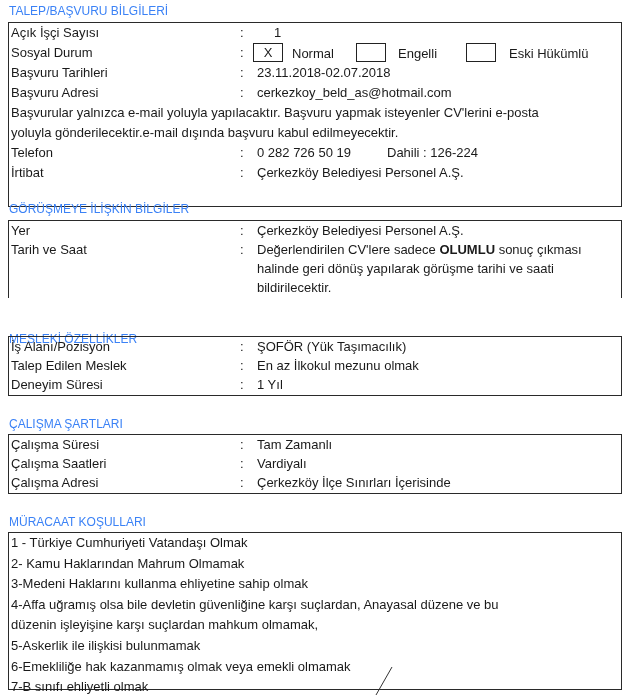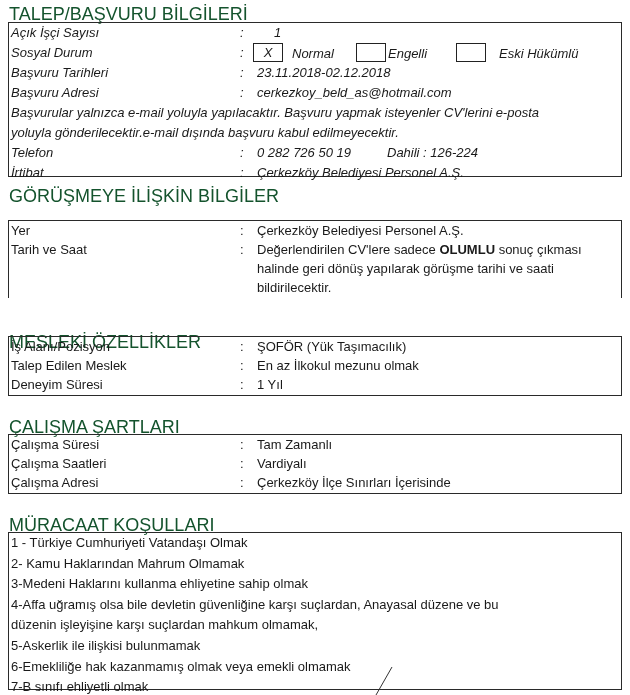--- a/index.html
+++ b/index.html
@@ -1,53 +1,53 @@
 <!DOCTYPE html>
 <html><head>
 <meta charset="utf-8">
 <style>
   html, body { margin:0; padding:0; background:#ffffff; }
   body { width:630px; height:695px; position:relative; overflow:hidden;
          font-family:"Liberation Sans", sans-serif; font-size:13px; color:#1a1a1a; }
-  .sec-title { position:absolute; left:9px; font-size:18px; letter-spacing:0; color:#14532d; }
+  .sec-title { position:absolute; left:9px; font-size:12px; letter-spacing:0; color:#3b82f6; }
   .box { position:absolute; left:8px; width:614px; border:1.5px solid #2a2a2a; box-sizing:border-box; }
   .row { position:relative; height:17.5px; line-height:17.5px; white-space:nowrap; }
   .lbl { position:absolute; left:2px; }
   .colon { position:absolute; left:231px; }
   .val { position:absolute; left:248px; }
   .para { padding-left:2px; line-height:20px; }
   .multi { position:absolute; left:248px; line-height:19px; white-space:normal; width:350px; }
   .chk { display:inline-block; width:30px; height:19px; border:1.3px solid #222; box-sizing:border-box;
          text-align:center; line-height:17px; vertical-align:middle; margin-top:-2px; }
   .opt { display:inline-block; vertical-align:middle; }
   b { font-weight:bold;margin-top:40px; }
   .list-item { padding-left:2px; line-height:20.6px; white-space:nowrap; }
   .sig { position:absolute; left:370px; top:665px; width:40px; height:30px; }
 </style>
 </head>
 <body>
 
 <div class="sec-title" style="top:4px">TALEP/BAŞVURU BİLGİLERİ</div>
-<div class="box" style="top:22px; height:155px;font-style:italic;">
+<div class="box" style="top:22px; height:185px;">
   <div class="row" style="margin-top:1px">
     <span class="lbl">Açık İşçi Sayısı</span>
     <span class="colon">:</span>
     <span class="val" style="left:265px">1</span>
   </div>
   <div class="row" style="height:21px; line-height:21px;">
     <span class="lbl">Sosyal Durum</span>
     <span class="colon">:</span>
     <span class="val" style="left:244px">
-      <span class="chk">X</span><span class="opt" style="margin-left:9px; width:64px;">Normal</span><span class="chk"></span><span class="opt" style="margin-left:2px; width:68px;">Engelli</span><span class="chk"></span><span class="opt" style="margin-left:13px;">Eski Hükümlü</span>
+      <span class="chk">X</span><span class="opt" style="margin-left:9px; width:64px;">Normal</span><span class="chk"></span><span class="opt" style="margin-left:12px; width:68px;">Engelli</span><span class="chk"></span><span class="opt" style="margin-left:13px;">Eski Hükümlü</span>
     </span>
   </div>
   <div class="row" style="height:20px; line-height:20px;">
     <span class="lbl">Başvuru Tarihleri</span>
     <span class="colon">:</span>
-    <span class="val">23.11.2018-02.12.2018</span>
+    <span class="val">23.11.2018-02.07.2018</span>
   </div>
   <div class="row" style="height:20px; line-height:20px;">
     <span class="lbl">Başvuru Adresi</span>
     <span class="colon">:</span>
     <span class="val">cerkezkoy_beld_as@hotmail.com</span>
   </div>
   <div class="para">Başvurular yalnızca e-mail yoluyla yapılacaktır. Başvuru yapmak isteyenler CV'lerini e-posta</div>
   <div class="para">yoluyla gönderilecektir.e-mail dışında başvuru kabul edilmeyecektir.</div>
   <div class="row" style="height:20px; line-height:20px;">
     <span class="lbl">Telefon</span>
@@ -55,21 +55,21 @@
     <span class="val">0 282 726 50 19</span>
     <span class="val" style="left:378px">Dahili : 126-224</span>
   </div>
   <div class="row" style="height:20px; line-height:20px;">
     <span class="lbl">İrtibat</span>
     <span class="colon">:</span>
     <span class="val">Çerkezköy Belediyesi Personel A.Ş.</span>
   </div>
 </div>
 
-<div class="sec-title" style="top:186px">GÖRÜŞMEYE İLİŞKİN BİLGİLER</div>
+<div class="sec-title" style="top:202px">GÖRÜŞMEYE İLİŞKİN BİLGİLER</div>
 <div class="box" style="top:220px; height:78px; border-bottom:none;">
   <div class="row" style="height:19px; line-height:19px;">
     <span class="lbl">Yer</span>
     <span class="colon">:</span>
     <span class="val">Çerkezköy Belediyesi Personel A.Ş.</span>
   </div>
   <div class="row" style="height:57px; line-height:19px;">
     <span class="lbl">Tarih ve Saat</span>
     <span class="colon">:</span>
     <span class="multi"><span>Değerlendirilen CV'lere sadece </span><b>OLUMLU</b><span> sonuç çıkması halinde geri dönüş yapılarak görüşme tarihi ve saati bildirilecektir.</span></span>

